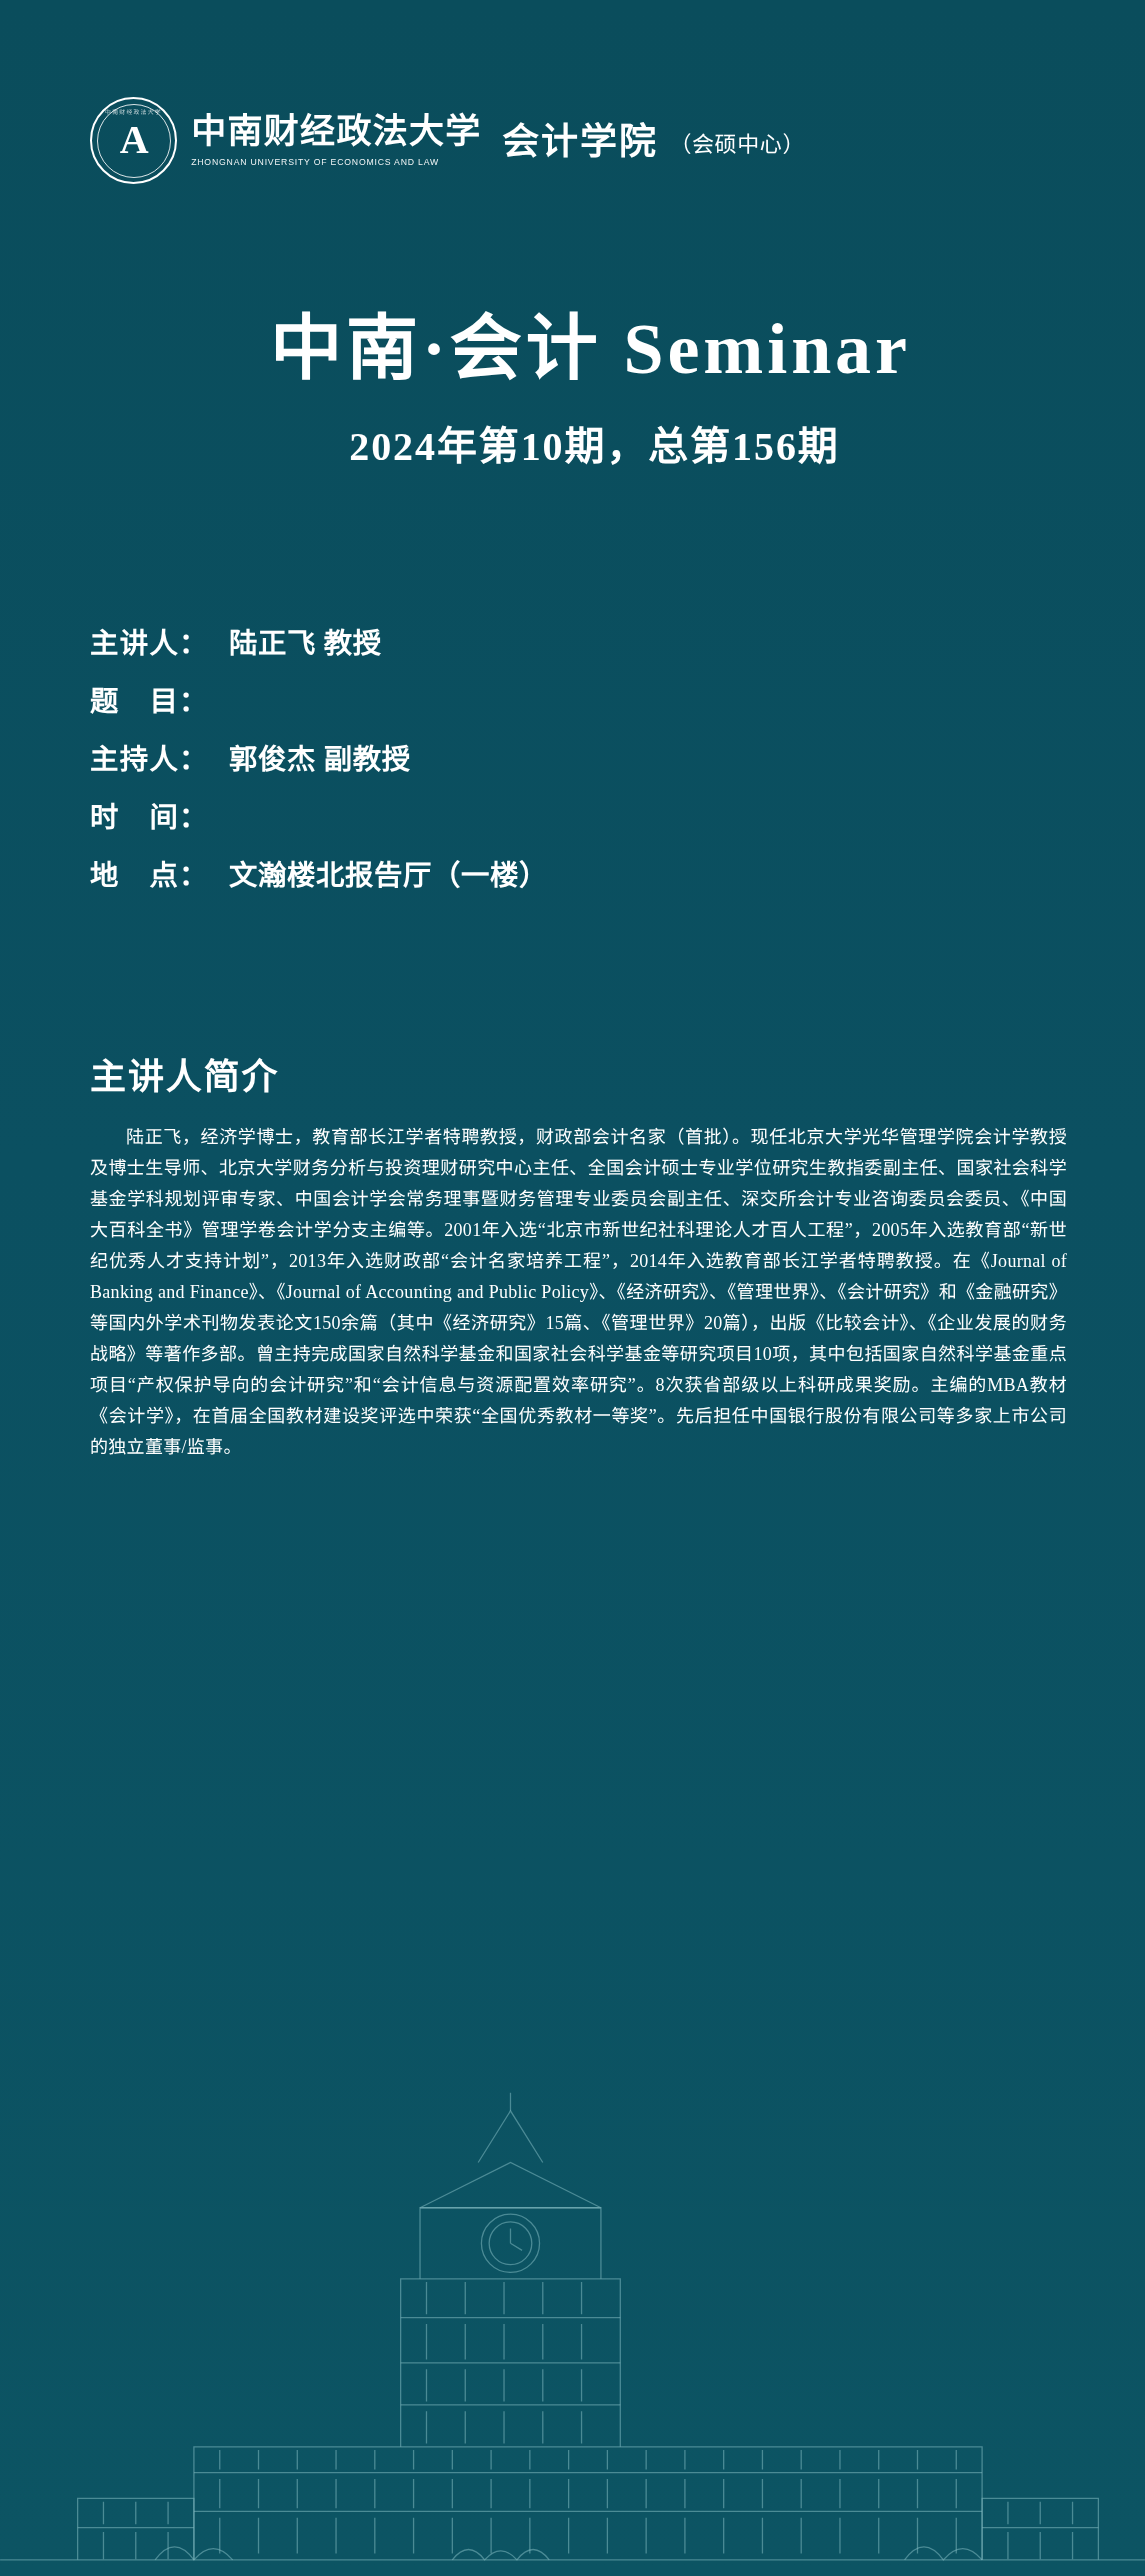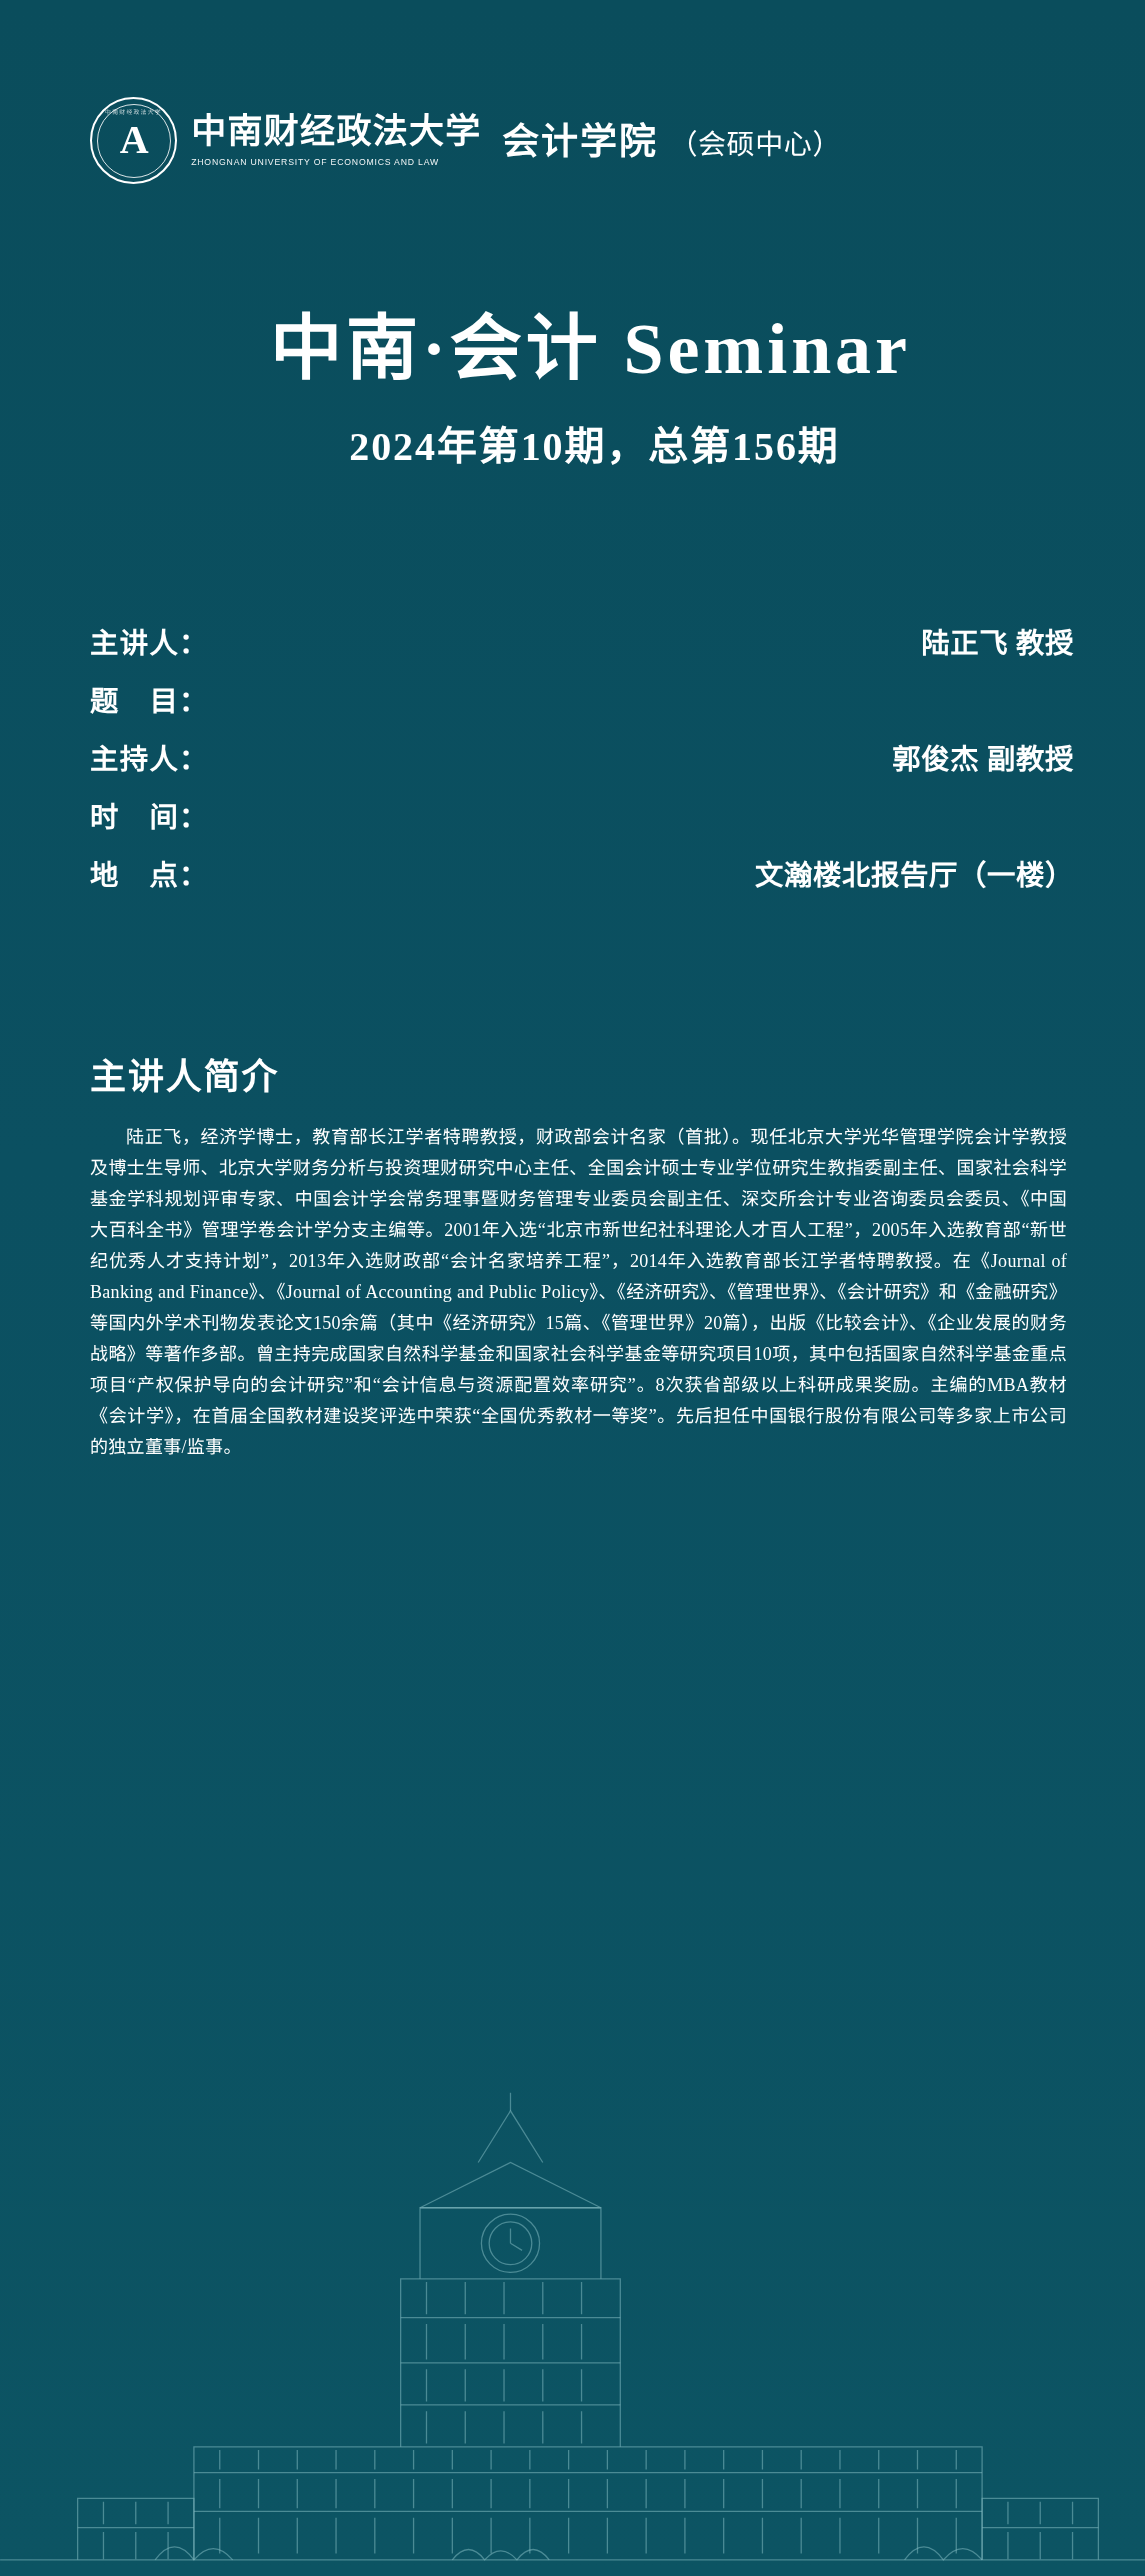--- a/index.html
+++ b/index.html
@@ -94,21 +94,21 @@
     font-size: 37px;
     font-weight: 700;
     letter-spacing: 1.9px;
     white-space: nowrap;
     margin-left: 9px;
     transform: translateY(-2.6px);
   }
   .unit-sub {
     color: #ffffff;
     font-family: "Liberation Serif", serif;
-    font-size: 28px;
+    font-size: 22px;
     letter-spacing: 0.6px;
     white-space: nowrap;
     transform: translateY(1.3px);
   }
 
   
   .title-block {
     position: absolute;
     top: 310px;
     left: 0;
@@ -140,21 +140,20 @@
   .info {
     position: absolute;
     top: 620px;
     left: 90px;
     right: 71px;
   }
   .info-row {
     display: flex;
     align-items: baseline;
     margin-bottom: 17px;
-    justify-content: space-between;
   }
   .info-label {
     color: #ffffff;
     font-family: "Liberation Serif", serif;
     font-weight: 700;
     font-size: 28.4px;
     letter-spacing: 1.3px;
     flex: 0 0 auto;
     width: 139px;
     white-space: pre;

